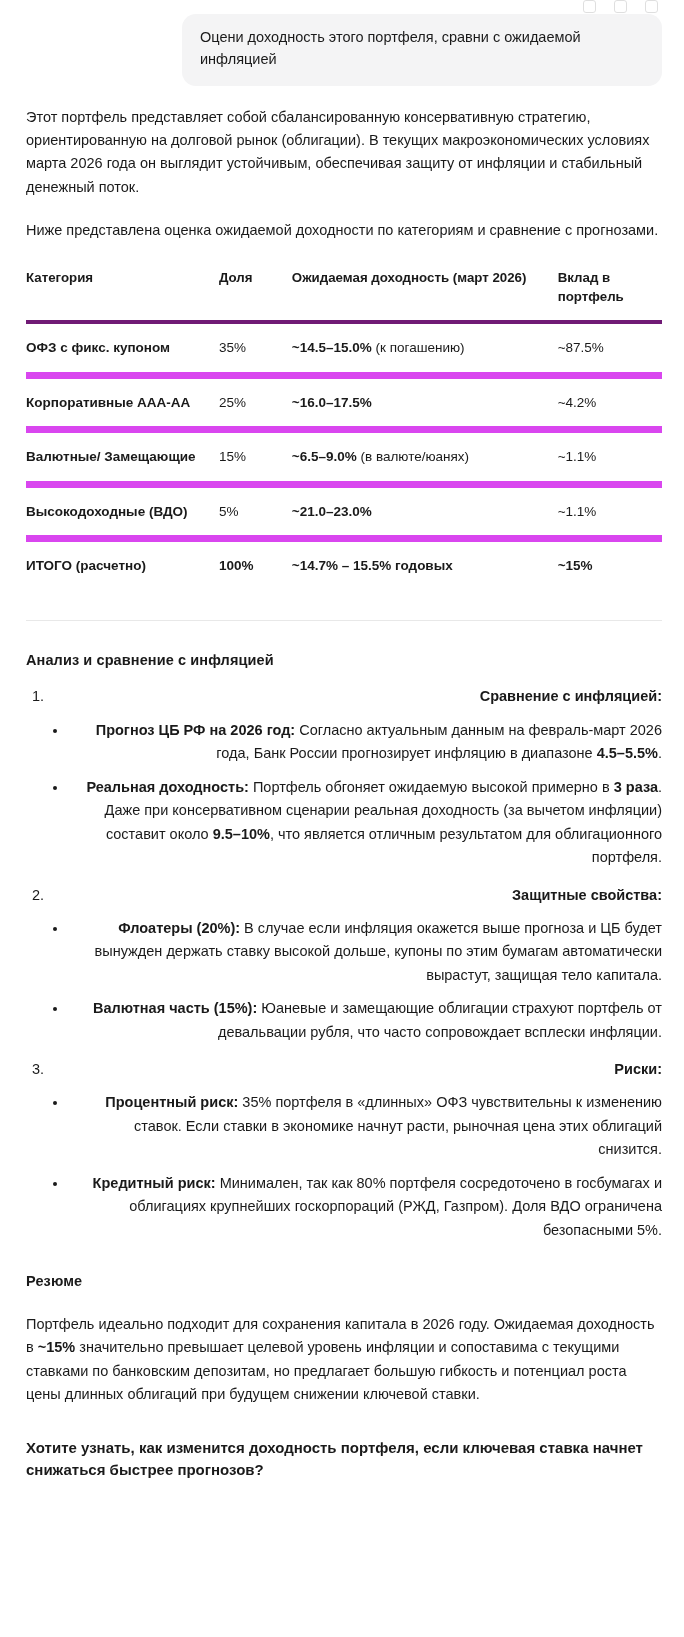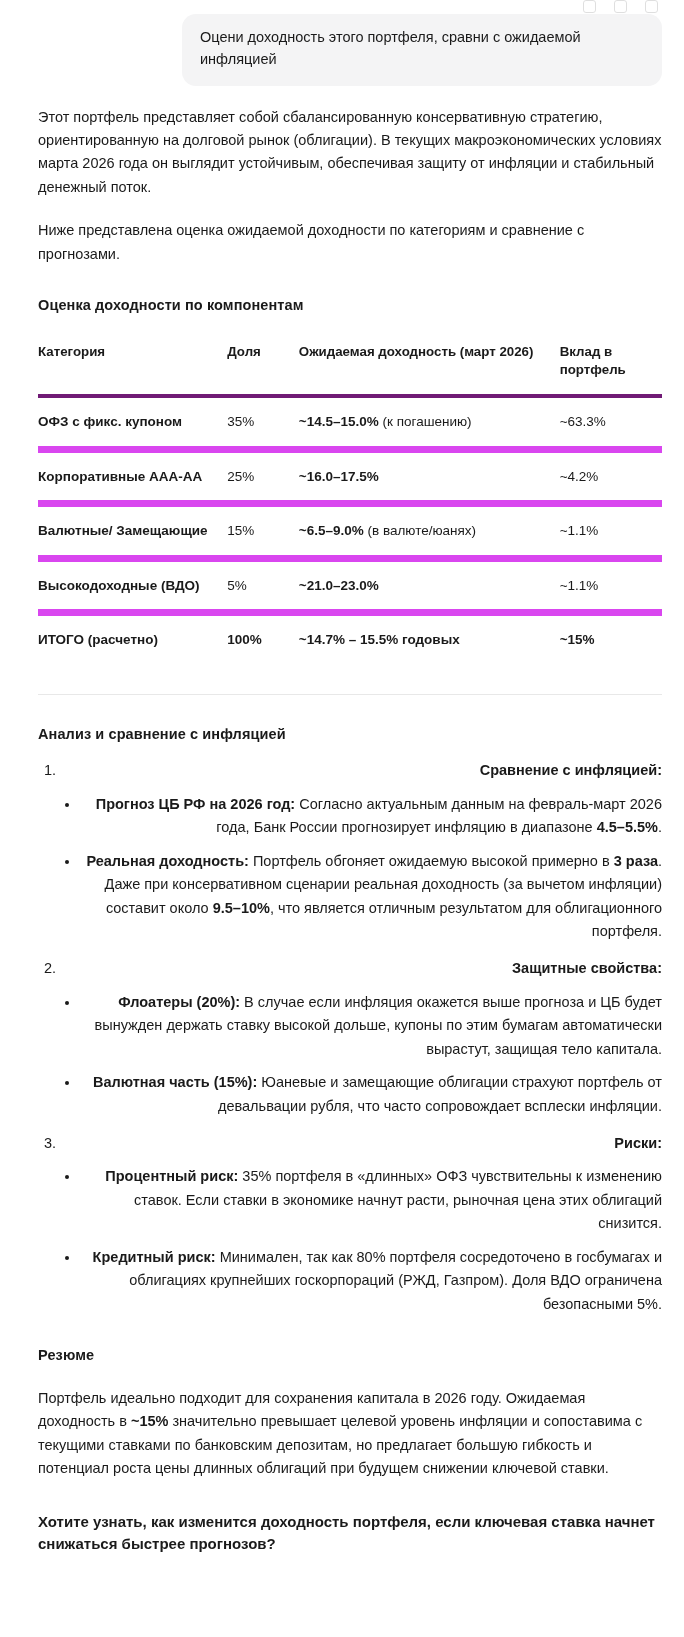--- a/index.html
+++ b/index.html
@@ -12,21 +12,21 @@
     min-height: 1637px;
     font-family: "Liberation Sans", sans-serif;
     color: #1a1a1a;
     font-size: 14.5px;
     line-height: 1.55;
     -webkit-font-smoothing: antialiased;
   }
   .page {
     width: 684px;
     position: relative;
-    padding: 0 0 24px 16px;
+    padding: 0 0 24px 4px;
   }
 
   
   .bubble-row {
     display: flex;
     justify-content: flex-end;
     padding: 0 22px 0 0;
   }
   .user-bubble {
     background: #f4f4f5;
@@ -158,37 +158,36 @@
 
   <div class="bubble-row">
     <div class="user-bubble">Оцени доходность этого портфеля, сравни с ожидаемой инфляцией</div>
   </div>
 
   <div class="content">
 
     <p class="para">Этот портфель представляет собой сбалансированную консервативную стратегию, ориентированную на долговой рынок (облигации). В текущих макроэкономических условиях марта 2026 года он выглядит устойчивым, обеспечивая защиту от инфляции и стабильный денежный поток.</p>
     <p class="para">Ниже представлена оценка ожидаемой доходности по категориям и сравнение с прогнозами.</p>
 
-    <h3 class="section">Оценка доходности по компонентам</h3>
 
     <table class="yield">
       <thead>
         <tr>
           <th class="cat">Категория</th>
           <th class="share">Доля</th>
           <th class="yld">Ожидаемая доходность (март 2026)</th>
           <th class="contrib">Вклад в портфель</th>
         </tr>
       </thead>
       <tbody>
         <tr>
           <td class="cat">ОФЗ с фикс. купоном</td>
           <td class="share">35%</td>
           <td class="yld"><b>~14.5–15.0%</b><span class="muted"> (к погашению)</span></td>
-          <td class="contrib">~63.3%</td>
+          <td class="contrib">~87.5%</td>
         </tr>
         <tr>
           <td class="cat">Корпоративные ААА-АА</td>
           <td class="share">25%</td>
           <td class="yld"><b>~16.0–17.5%</b><span class="muted"></span></td>
           <td class="contrib">~4.2%</td>
         </tr>
         <tr>
           <td class="cat">Валютные/ Замещающие</td>
           <td class="share">15%</td>

